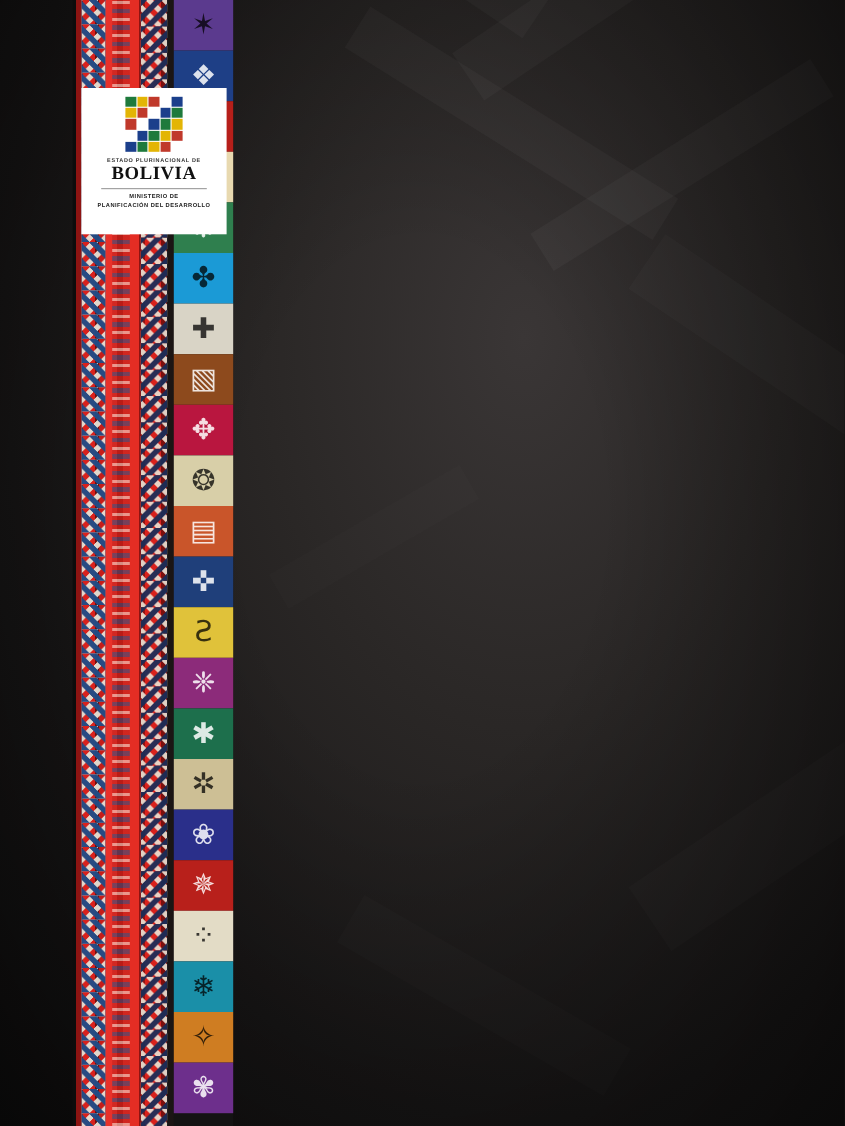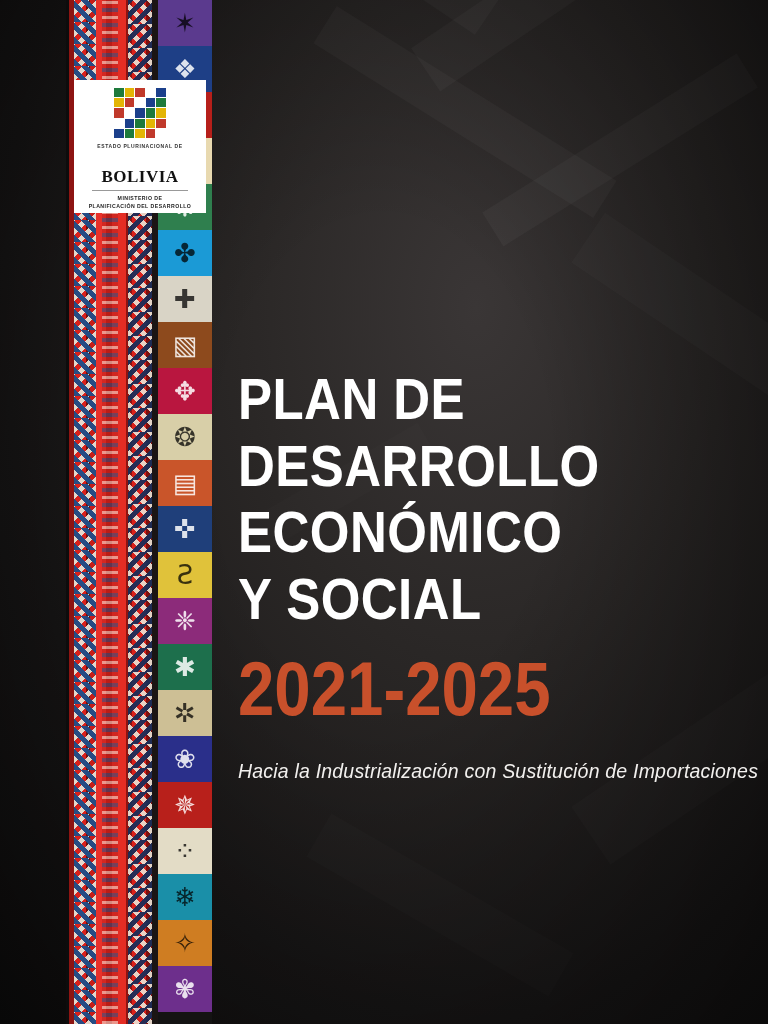--- a/index.html
+++ b/index.html
@@ -206,21 +206,20 @@
     color: #333;
     font-weight: 700;
   }
   .logo-line2 {
     font-size: 17px;
     font-weight: 700;
     letter-spacing: .5px;
     color: #111;
     line-height: 1.05;
     font-family: "Liberation Serif", serif;
-    margin-top: 19px;
   }
   .logo-rule {
     width: 96px;
     height: 1px;
     background: #999;
     margin: 4px 0 4px;
   }
   .logo-line3 {
     font-size: 5.2px;
     font-weight: 700;
@@ -392,22 +391,14 @@
         <i class="c-y"></i>
         <i class="c-r"></i>
         <i class="c-k"></i>
     </div>
     <div class="logo-line1">ESTADO PLURINACIONAL DE</div>
     <div class="logo-line2">BOLIVIA</div>
     <div class="logo-rule"></div>
     <div class="logo-line3">MINISTERIO DE<br>PLANIFICACIÓN DEL DESARROLLO</div>
   </div>
 
-  <div class="title-wrap">
-    <div class="title-line">PLAN DE</div>
-    <div class="title-line">DESARROLLO</div>
-    <div class="title-line">ECONÓMICO</div>
-    <div class="title-line">Y SOCIAL</div>
-    <div class="years">2021-2025</div>
-    <div class="subtitle">Hacia la Industrialización con Sustitución de Importaciones</div>
-  </div>
 
 </div>
 
 </body></html>

